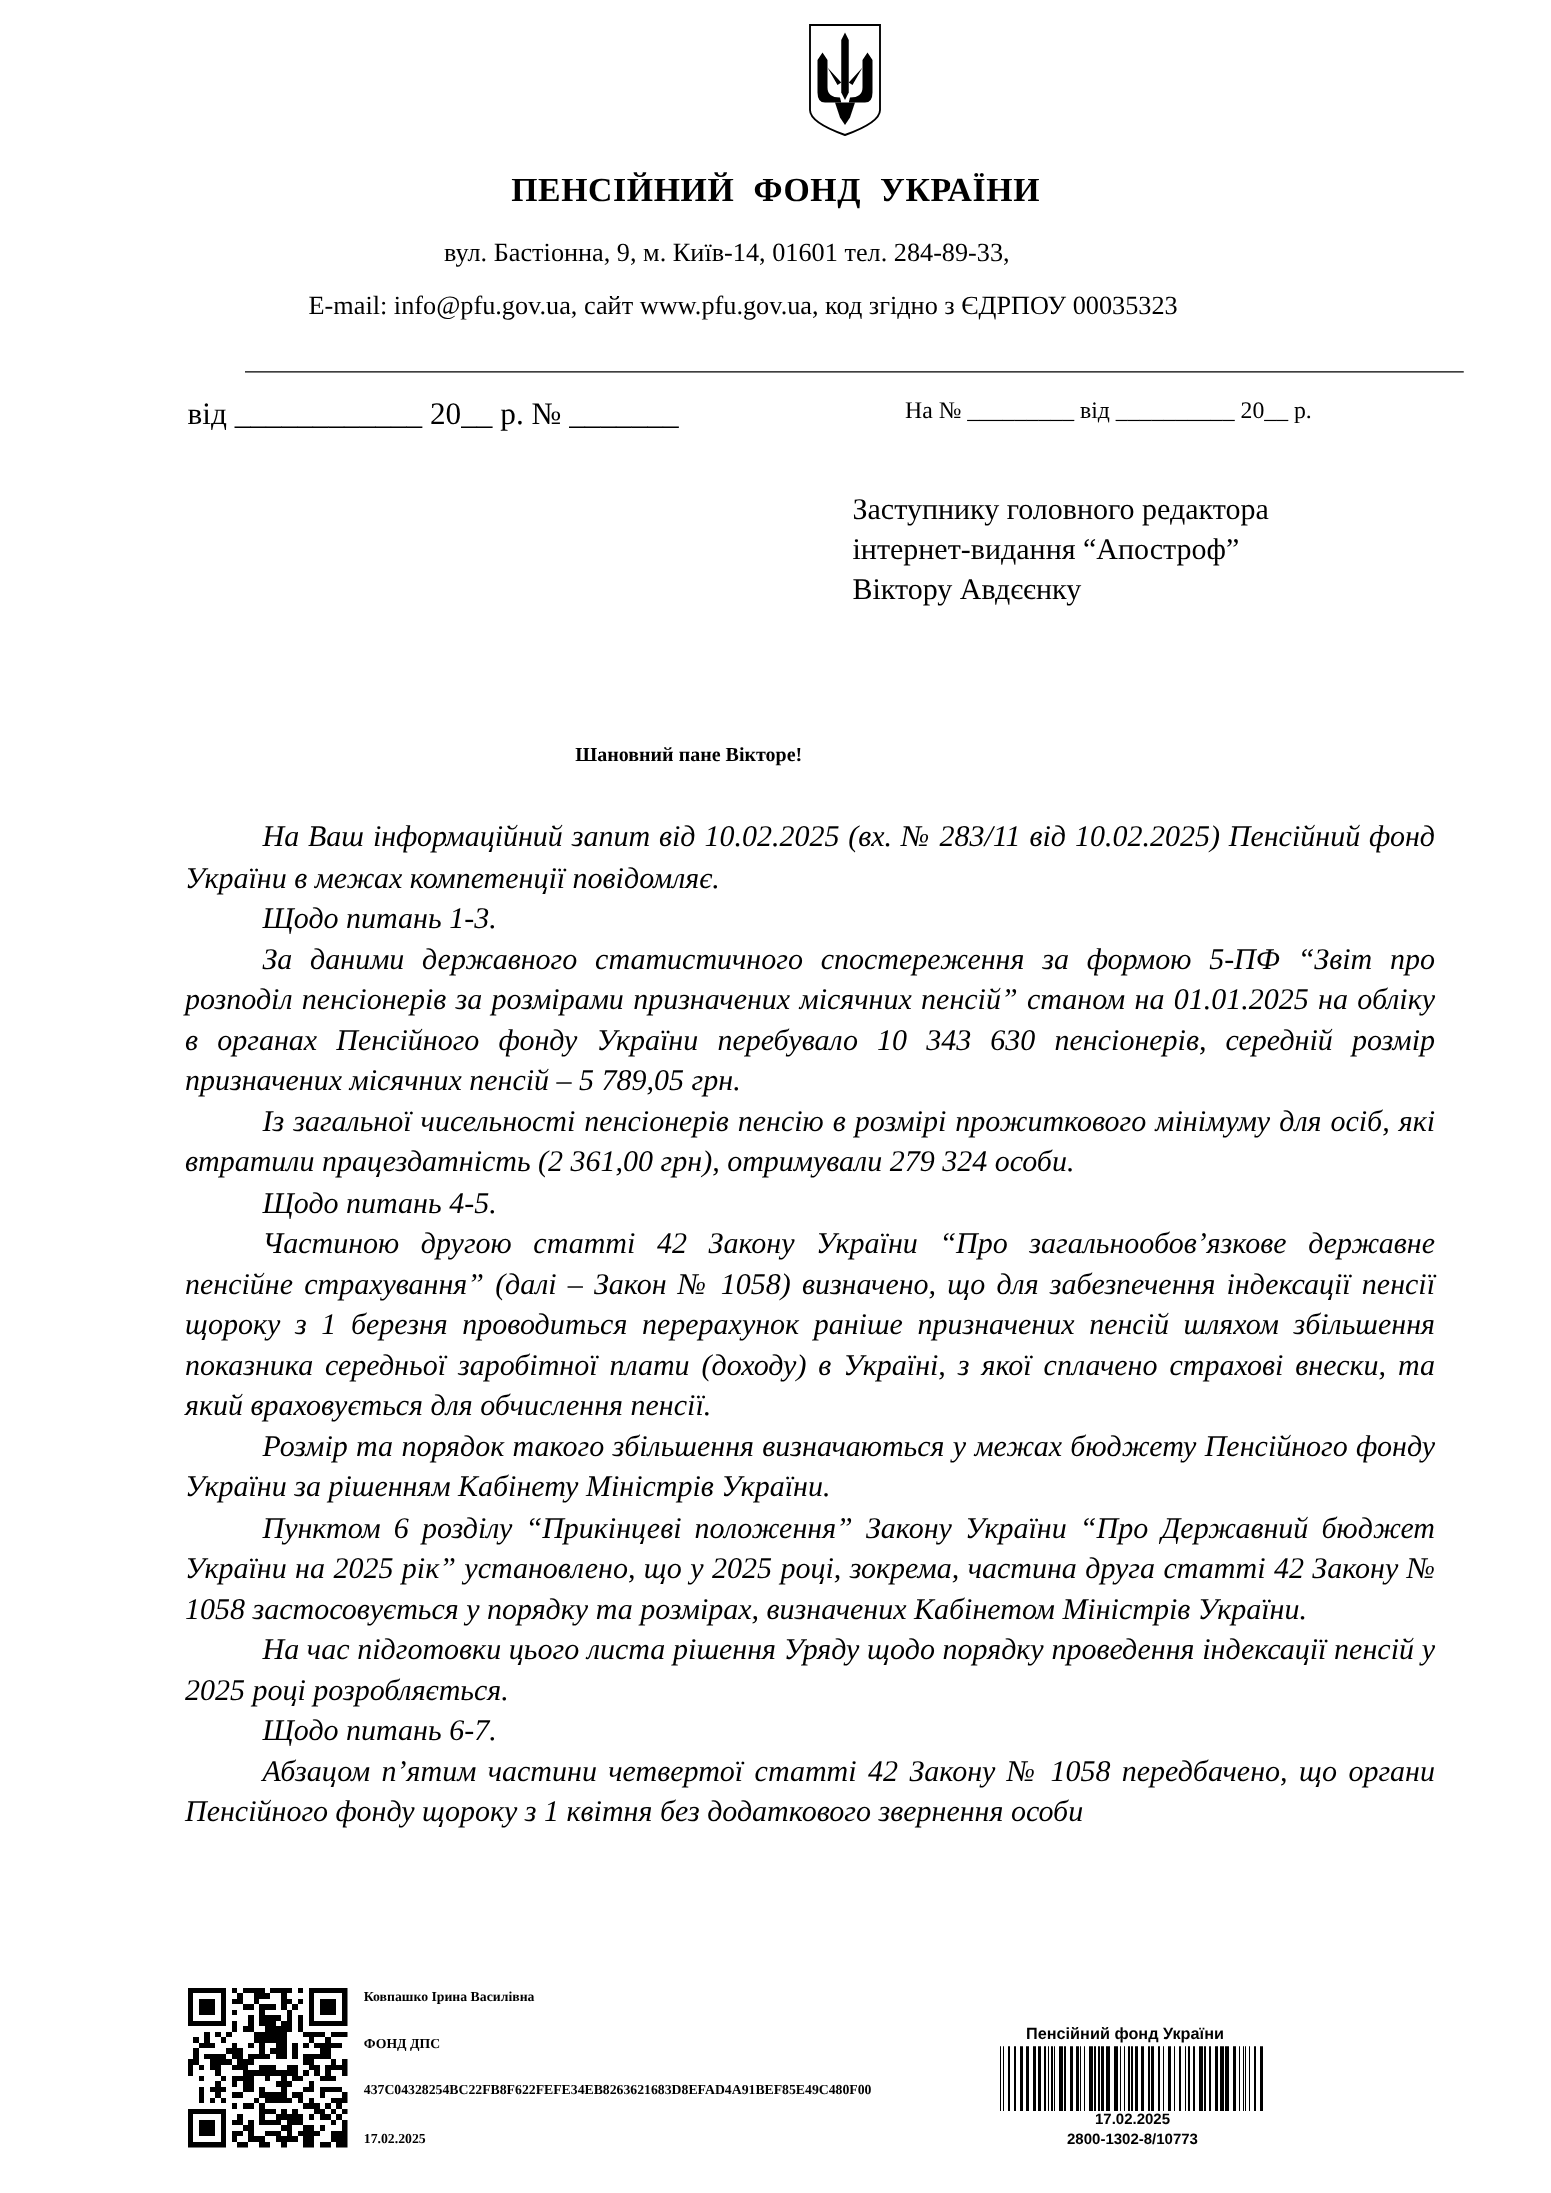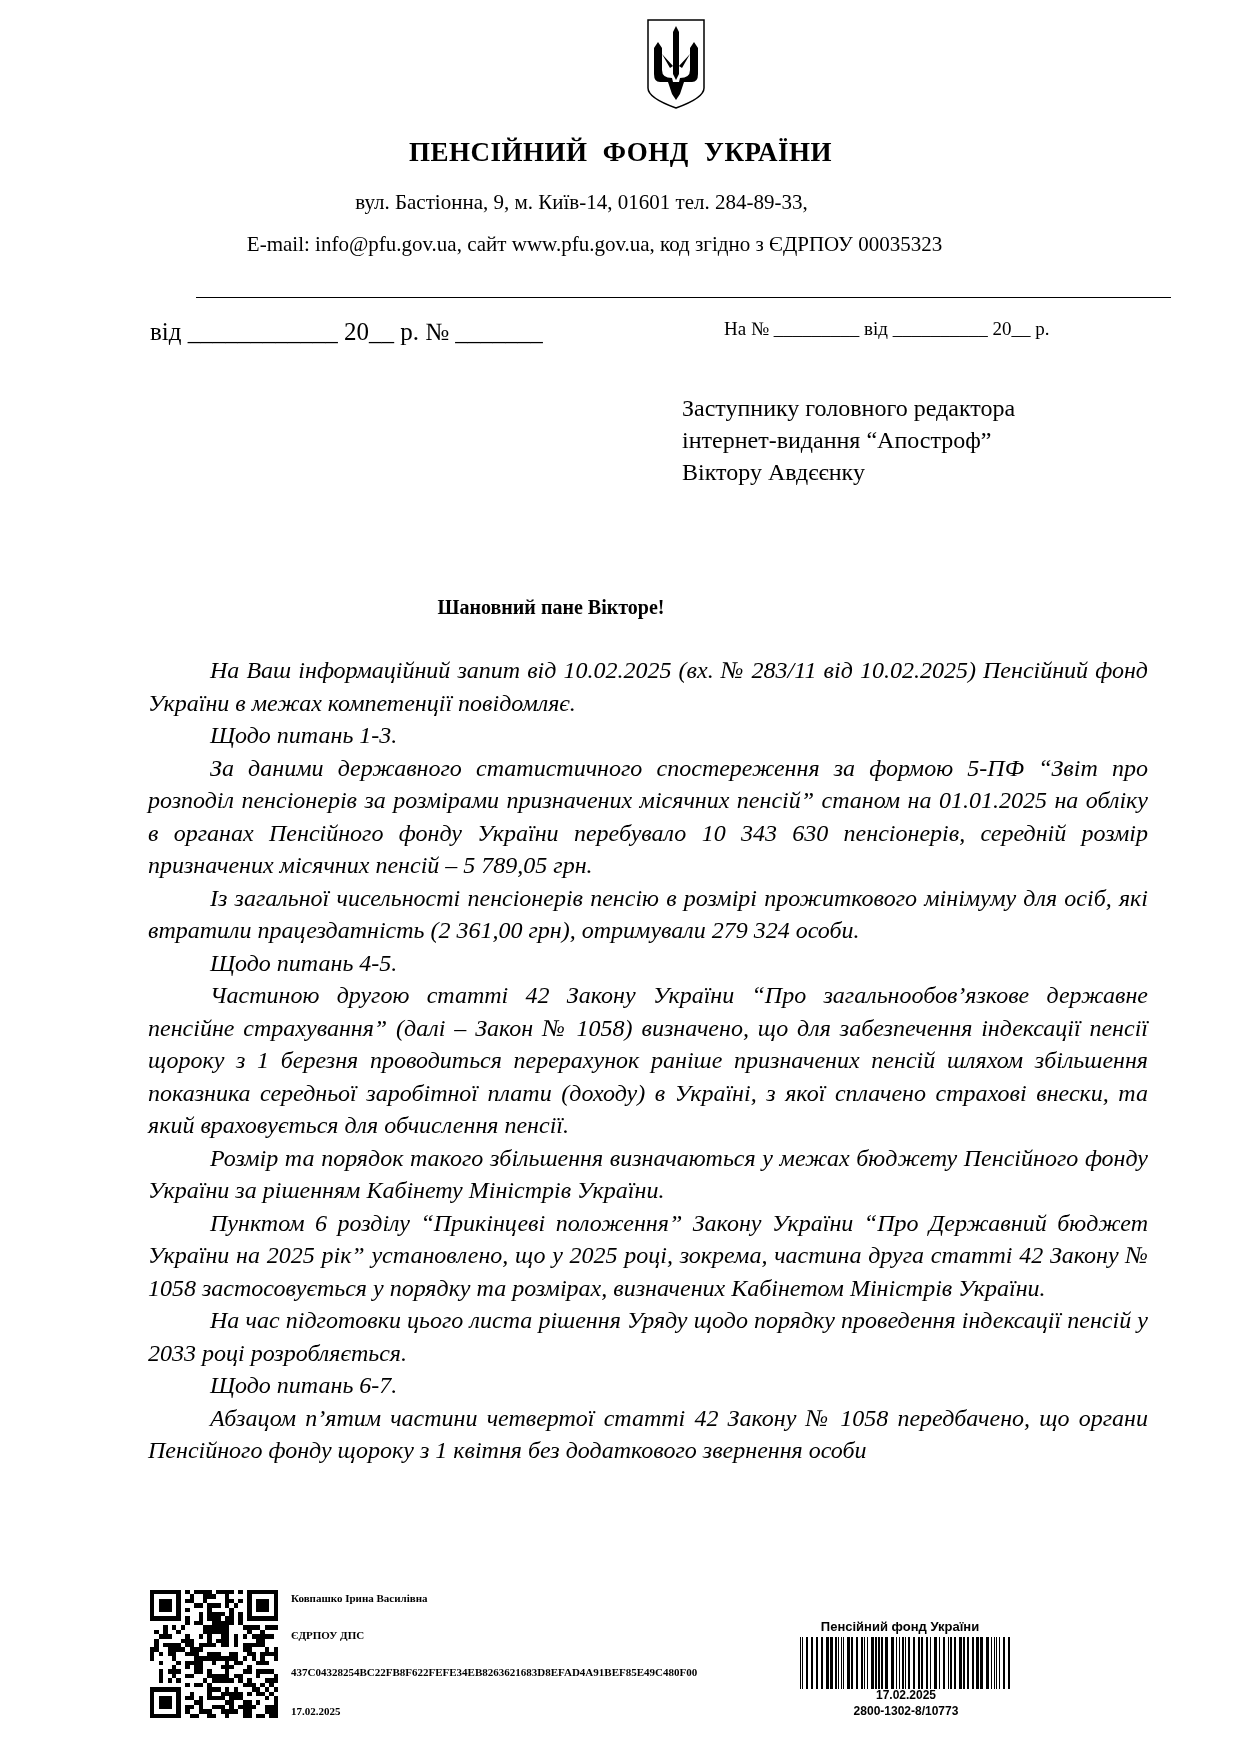--- a/index.html
+++ b/index.html
@@ -7,21 +7,21 @@
          font-family:"Liberation Serif", serif; }
   .abs { position:absolute; }
   .emblem { left:646px; top:18px; width:60px; height:92px; }
   .org-title { left:0; width:1241px; top:137px; text-align:center; font-size:27px; font-weight:bold; letter-spacing:0.5px; word-spacing:8px; }
   .addr1 { left:0; width:1123px; top:190px; text-align:center; font-size:21px; padding-left:40px; box-sizing:border-box; }
   .addr2 { left:0; width:1189px; top:232px; text-align:center; font-size:21px; }
   .hr { left:196px; top:297px; width:975px; border-top:1.5px solid #000; }
   .ref-left { left:150px; top:318px; font-size:25px; }
   .ref-right { left:724px; top:318px; font-size:19px; }
   .recipient { left:682px; top:392px; font-size:24px; font-weight:normal; line-height:32px; }
-  .salutation { left:0; width:1102px; top:596px; text-align:center; font-size:20px; font-weight:bold; }
+  .salutation { left:0; width:1102px; top:596px; text-align:center; font-size:16px; font-weight:bold; }
   .body-text { left:148px; top:654px; width:1000px; font-size:24px; line-height:32.5px; }
   .body-text p { margin:0; text-align:justify; text-indent:62px;font-style:italic; }
   .qr { left:150px; top:1590px; width:128px; height:128px; }
   .sig { font-family:Liberation Serif, serif; font-size:11px; font-weight:bold; left:291px; }
   .sig1 { top:1592px; } .sig2 { top:1629px; } .sig3 { top:1666px; } .sig4 { top:1705px; }
   .stamp-org { font-family:"Liberation Sans", sans-serif; font-size:13px; font-weight:bold; left:790px; width:220px; text-align:center; top:1619px; }
   .barcode { left:800px; top:1637px; width:212px; height:52px; }
   .stamp-date, .stamp-num { font-family:"Liberation Sans", sans-serif; font-weight:bold; left:800px; width:212px; text-align:center; }
   .stamp-date { top:1688px; font-size:12px; }
   .stamp-num { top:1704px; font-size:12px; }
@@ -55,21 +55,21 @@
 
 <div class="abs body-text">
   <p>На Ваш інформаційний запит від 10.02.2025 (вх. № 283/11 від 10.02.2025) Пенсійний фонд України в межах компетенції повідомляє.</p>
   <p>Щодо питань 1-3.</p>
   <p>За даними державного статистичного спостереження за формою 5-ПФ “Звіт про розподіл пенсіонерів за розмірами призначених місячних пенсій” станом на 01.01.2025 на обліку в органах Пенсійного фонду України перебувало 10 343 630 пенсіонерів, середній розмір призначених місячних пенсій – 5 789,05 грн.</p>
   <p>Із загальної чисельності пенсіонерів пенсію в розмірі прожиткового мінімуму для осіб, які втратили працездатність (2 361,00 грн), отримували 279 324 особи.</p>
   <p>Щодо питань 4-5.</p>
   <p>Частиною другою статті 42 Закону України “Про загальнообов’язкове державне пенсійне страхування” (далі – Закон № 1058) визначено, що для забезпечення індексації пенсії щороку з 1 березня проводиться перерахунок раніше призначених пенсій шляхом збільшення показника середньої заробітної плати (доходу) в Україні, з якої сплачено страхові внески, та який враховується для обчислення пенсії.</p>
   <p>Розмір та порядок такого збільшення визначаються у межах бюджету Пенсійного фонду України за рішенням Кабінету Міністрів України.</p>
   <p>Пунктом 6 розділу “Прикінцеві положення” Закону України “Про Державний бюджет України на 2025 рік” установлено, що у 2025 році, зокрема, частина друга статті 42 Закону № 1058 застосовується у порядку та розмірах, визначених Кабінетом Міністрів України.</p>
-  <p>На час підготовки цього листа рішення Уряду щодо порядку проведення індексації пенсій у 2033 році розробляється.</p>
+  <p>На час підготовки цього листа рішення Уряду щодо порядку проведення індексації пенсій у 2025 році розробляється.</p>
   <p>Щодо питань 6-7.</p>
   <p>Абзацом п’ятим частини четвертої статті 42 Закону № 1058 передбачено, що органи Пенсійного фонду щороку з 1 квітня без додаткового звернення особи</p>
 </div>
 
 <svg class="abs qr" id="qr" viewBox="0 0 29 29" shape-rendering="crispEdges">
     <rect x="8" y="0" width="1" height="1" fill="#000"></rect>
     <rect x="10" y="0" width="1" height="1" fill="#000"></rect>
     <rect x="11" y="0" width="1" height="1" fill="#000"></rect>
     <rect x="12" y="0" width="1" height="1" fill="#000"></rect>
     <rect x="13" y="0" width="1" height="1" fill="#000"></rect>
@@ -395,21 +395,21 @@
     <rect x="1" y="1" width="5" height="5" fill="#fff"></rect>
     <rect x="2" y="2" width="3" height="3" fill="#000"></rect>
     <rect x="22" y="0" width="7" height="7" fill="#000"></rect>
     <rect x="23" y="1" width="5" height="5" fill="#fff"></rect>
     <rect x="24" y="2" width="3" height="3" fill="#000"></rect>
     <rect x="0" y="22" width="7" height="7" fill="#000"></rect>
     <rect x="1" y="23" width="5" height="5" fill="#fff"></rect>
     <rect x="2" y="24" width="3" height="3" fill="#000"></rect>
   </svg>
 <div class="abs sig sig1">Ковпашко Ірина Василівна</div>
-<div class="abs sig sig2">ЄДРПОУ ДПС</div>
+<div class="abs sig sig2">ФОНД ДПС</div>
 <div class="abs sig sig3">437C04328254BC22FB8F622FEFE34EB8263621683D8EFAD4A91BEF85E49C480F00</div>
 <div class="abs sig sig4">17.02.2025</div>
 
 <div class="abs stamp-org">Пенсійний фонд України</div>
 <svg class="abs barcode" id="barcode" viewBox="0 0 212 52" shape-rendering="crispEdges">
     <rect x="0" y="0" width="1" height="52" fill="#000"></rect>
     <rect x="2" y="0" width="1" height="52" fill="#000"></rect>
     <rect x="6" y="0" width="2" height="52" fill="#000"></rect>
     <rect x="11" y="0" width="2" height="52" fill="#000"></rect>
     <rect x="16" y="0" width="2" height="52" fill="#000"></rect>

